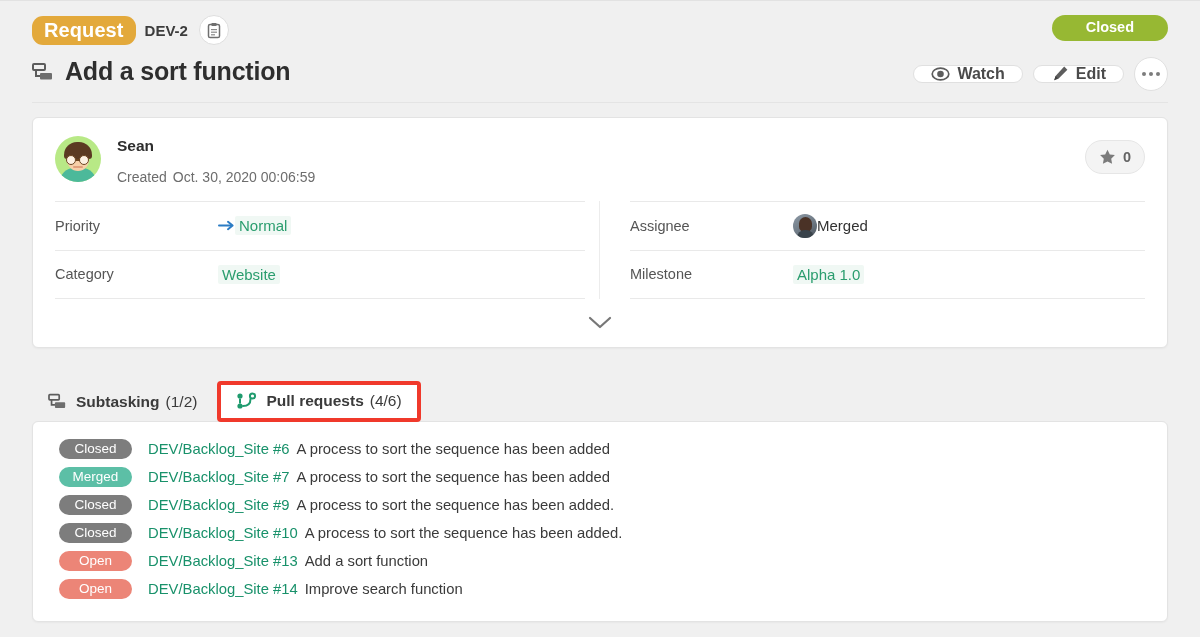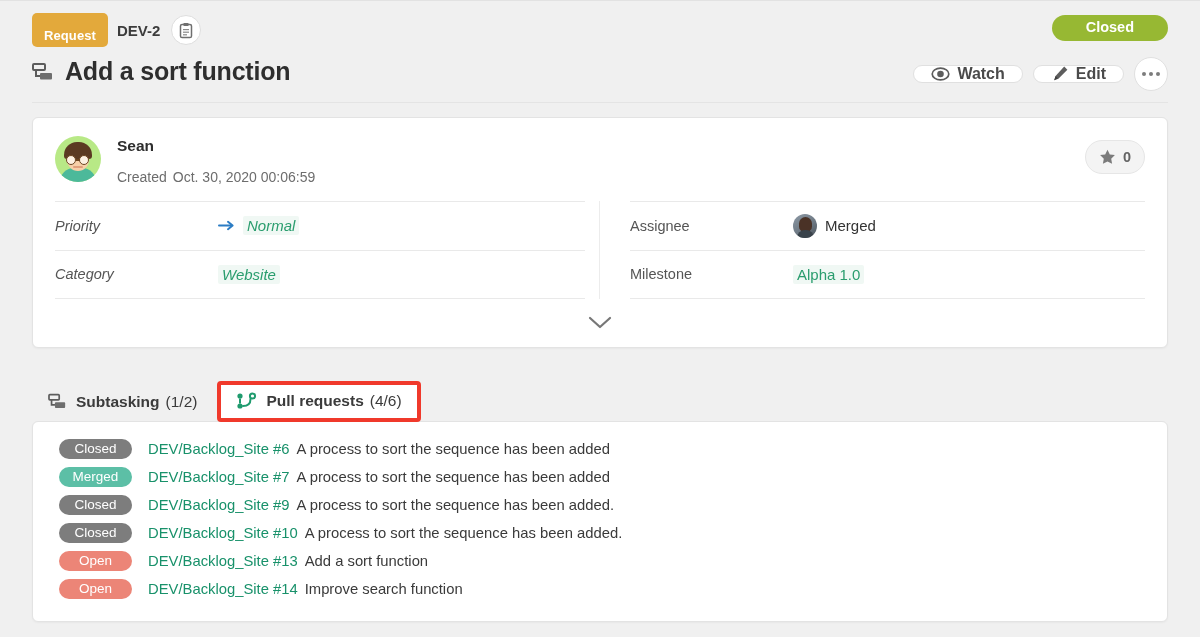--- a/index.html
+++ b/index.html
@@ -20,24 +20,24 @@
   }
   .issue-key-row {
     display: flex;
     align-items: center;
     gap: 9px;
     height: 30px;
   }
   .badge-request {
     background: #e3a93b;
     color: #fff;
-    font-size: 13px;
+    font-size: 20px;
     font-weight: 600;
-    padding: 16px 12px 5px 12px;
-    border-radius: 5px;
+    padding: 4px 12px 5px 12px;
+    border-radius: 11px;
     line-height: 1;
     letter-spacing: .1px;
   }
   .issue-key {
     color: #3c3c3c;
     font-size: 15px;
     font-weight: 600;
   }
   .clipboard-btn {
     width: 30px; height: 30px;
@@ -156,39 +156,38 @@
     padding: 0 13px;
     cursor: pointer;
   }
   .star-count { font-size: 14.5px; color: #646464; font-weight: 600; }
 
   .props {
     display: flex;
     padding: 0 22px;
   }
   .props-col { flex: 1 1 50%; }
-  .props-col:first-child { padding-right: 14px; border-right: 1px solid #ececec; font-style: italic; }
+  .props-col:first-child { padding-right: 14px; border-right: 1px solid #ececec; }
   .props-col:last-child { padding-left: 30px; }
   .prop-row {
     display: flex;
     align-items: center;
     height: 49px;
     border-top: 1px solid #e9e9e9;
   }
   .prop-row:last-child { border-bottom: 1px solid #e9e9e9; }
   .prop-label {
     width: 163px;
     font-size: 14.5px;
     color: #555;
     flex: 0 0 auto;
   }
   .prop-value {
     display: flex;
     align-items: center;
-    gap: 8px;
     font-size: 15px;
   }
   .val-link {
     color: #2a9d6e;
     background: #f0f8f4;
     padding: 1px 4px;
     border-radius: 2px;
     cursor: pointer;
   }
   .assignee-av {

